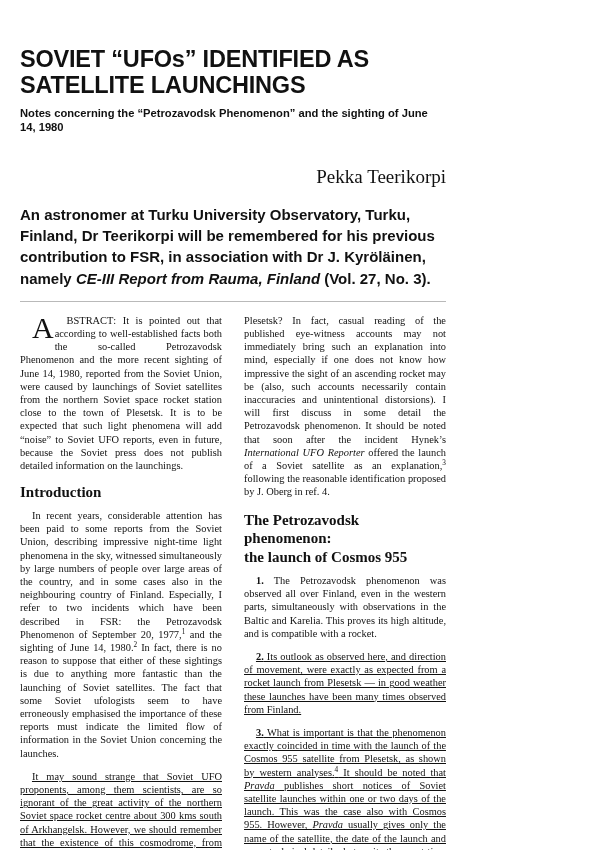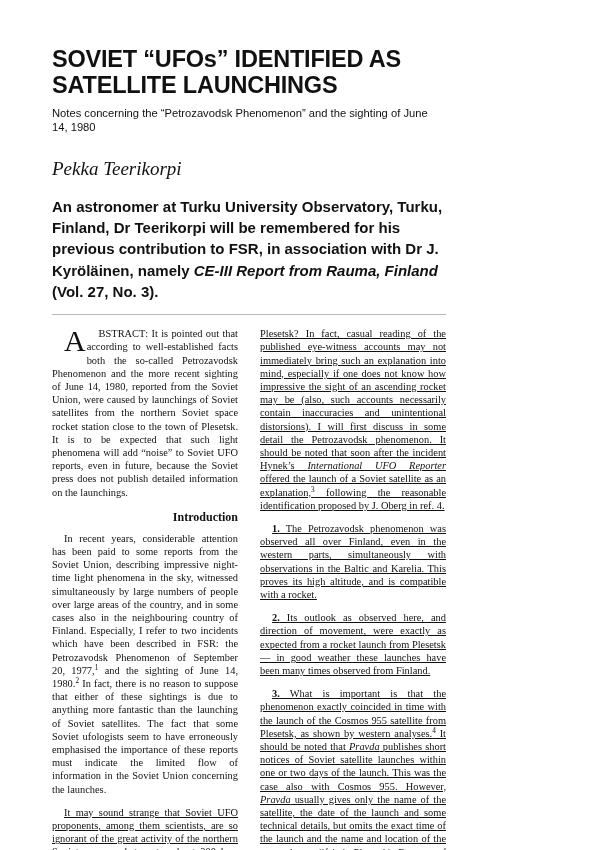--- a/index.html
+++ b/index.html
@@ -4,47 +4,47 @@
 <style>
   html, body {
     margin: 0;
     padding: 0;
     background: #ffffff;
   }
   .page {
     width: 486px;
     height: 850px;
     box-sizing: border-box;
-    padding: 46px 40px 20px 52px;
+    padding: 46px 40px 20px 20px;
     background: #ffffff;
     font-family: "Liberation Serif", serif;
     color: #111111;
     position: relative;
     overflow: hidden;
   }
   .title {
     font-family: "Liberation Sans", sans-serif;
     font-weight: bold;
     font-size: 23.5px;
     line-height: 1.12;
     letter-spacing: -0.2px;
     margin: 0 0 7px 0;
   }
   .subtitle {
     font-family: "Liberation Sans", sans-serif;
-    font-weight: normal;
+    font-weight: bold;
     font-size: 11.2px;
     line-height: 1.25;
-    margin: 0 0 24px 0;
+    margin: 0 0 32px 0;
   }
   .author {
     font-family: "Liberation Serif", serif;
-    font-style: italic;
     font-size: 19px;
     margin: 0 0 16px 0;
+    text-align: right;
   }
   .bio {
     font-family: "Liberation Sans", sans-serif;
     font-weight: bold;
     font-size: 15px;
     line-height: 1.42;
     margin: 0 0 12px 0;
     max-width: 505px;
   }
   .bio i {
@@ -66,21 +66,20 @@
     line-height: 1.27;
     text-align: justify;
     hyphens: auto;
   }
   .col p {
     margin: 0;
     text-indent: 1.15em;
   }
   .col p.noindent {
     text-indent: 0;
-    text-decoration: underline;
   }
   .col p + p {
     margin-top: 10px;
     text-decoration: underline;
   }
   .abstract {
     text-indent: 0;
     position: relative;
   }
   .dropcap {
@@ -91,22 +90,22 @@
     padding: 2px 1px 0 0;
     margin-right: 0px;
     font-weight: normal;
   }
   .smallcaps {
     font-variant: small-caps;
   }
   .section-head {
     font-family: "Liberation Serif", serif;
     font-weight: bold;
-    font-size: 12px;
-    text-align: right;
+    font-size: 15px;
+    text-align: left;
     text-indent: 0;
     margin: 11px 0 7px 0;
     line-height: 1.25;
   }
   .section-head.tight {
     margin-top: 12px;
   }
   .list-item {
     text-indent: 0;
   }
@@ -146,20 +145,24 @@
 
       <div class="section-head">Introduction</div>
 
       <p>In recent years, considerable attention has been paid to some reports from the Soviet Union, describing impressive night-time light phenomena in the sky, witnessed simultaneously by large numbers of people over large areas of the country, and in some cases also in the neighbouring country of Finland. Especially, I refer to two incidents which have been described in FSR: the Petrozavodsk Phenomenon of September 20, 1977,<sup>1</sup> and the sighting of June 14, 1980.<sup>2</sup> In fact, there is no reason to suppose that either of these sightings is due to anything more fantastic than the launching of Soviet satellites. The fact that some Soviet ufologists seem to have erroneously emphasised the importance of these reports must indicate the limited flow of information in the Soviet Union concerning the launches.</p>
       <p>It may sound strange that Soviet UFO proponents, among them scientists, are so ignorant of the great activity of the northern Soviet space rocket centre about 300 kms south of Arkhangelsk. However, we should remember that the existence of this cosmodrome, from which more than half of the world’s satellites have been launched in recent years (one or two per week), has not been publicly discussed in the Soviet Union, although its activities have been closely followed by western experts since its operation was started in 1966. Because of the close-by town of Plesetsk, this space centre is usually referred to in the West as Plesetsk.</p>
     </div>
 
     <div class="col">
       <p class="noindent">Plesetsk? In fact, casual reading of the published eye-witness accounts may not immediately bring such an explanation into mind, especially if one does not know how impressive the sight of an ascending rocket may be (also, such accounts necessarily contain inaccuracies and unintentional distorsions). I will first discuss in some detail the Petrozavodsk phenomenon. It should be noted that soon after the incident Hynek’s <i>International UFO Reporter</i> offered the launch of a Soviet satellite as an explanation,<sup>3</sup> following the reasonable identification proposed by J. Oberg in ref. 4.</p>
 
+      <div class="section-head tight">
+        <div>The Petrozavodsk phenomenon:</div>
+        <div>the launch of Cosmos 955</div>
+      </div>
 
       <p class="list-item"><b>1.</b> The Petrozavodsk phenomenon was observed all over Finland, even in the western parts, simultaneously with observations in the Baltic and Karelia. This proves its high altitude, and is compatible with a rocket.</p>
       <p class="list-item"><b>2.</b> Its outlook as observed here, and direction of movement, were exactly as expected from a rocket launch from Plesetsk — in good weather these launches have been many times observed from Finland.</p>
       <p class="list-item"><b>3.</b> What is important is that the phenomenon exactly coincided in time with the launch of the Cosmos 955 satellite from Plesetsk, as shown by western analyses.<sup>4</sup> It should be noted that <i>Pravda</i> publishes short notices of Soviet satellite launches within one or two days of the launch. This was the case also with Cosmos 955. However, <i>Pravda</i> usually gives only the name of the satellite, the date of the launch and some technical details, but omits the exact time of the launch and the name and location of the cosmodrome (if it is Plesetsk). Because of this latter fact, it is understandable that Soviet people may be confused as to the real nature of the related light phenomena.</p>
     </div>
 
   </div>
 </div>
 
 </body></html>

